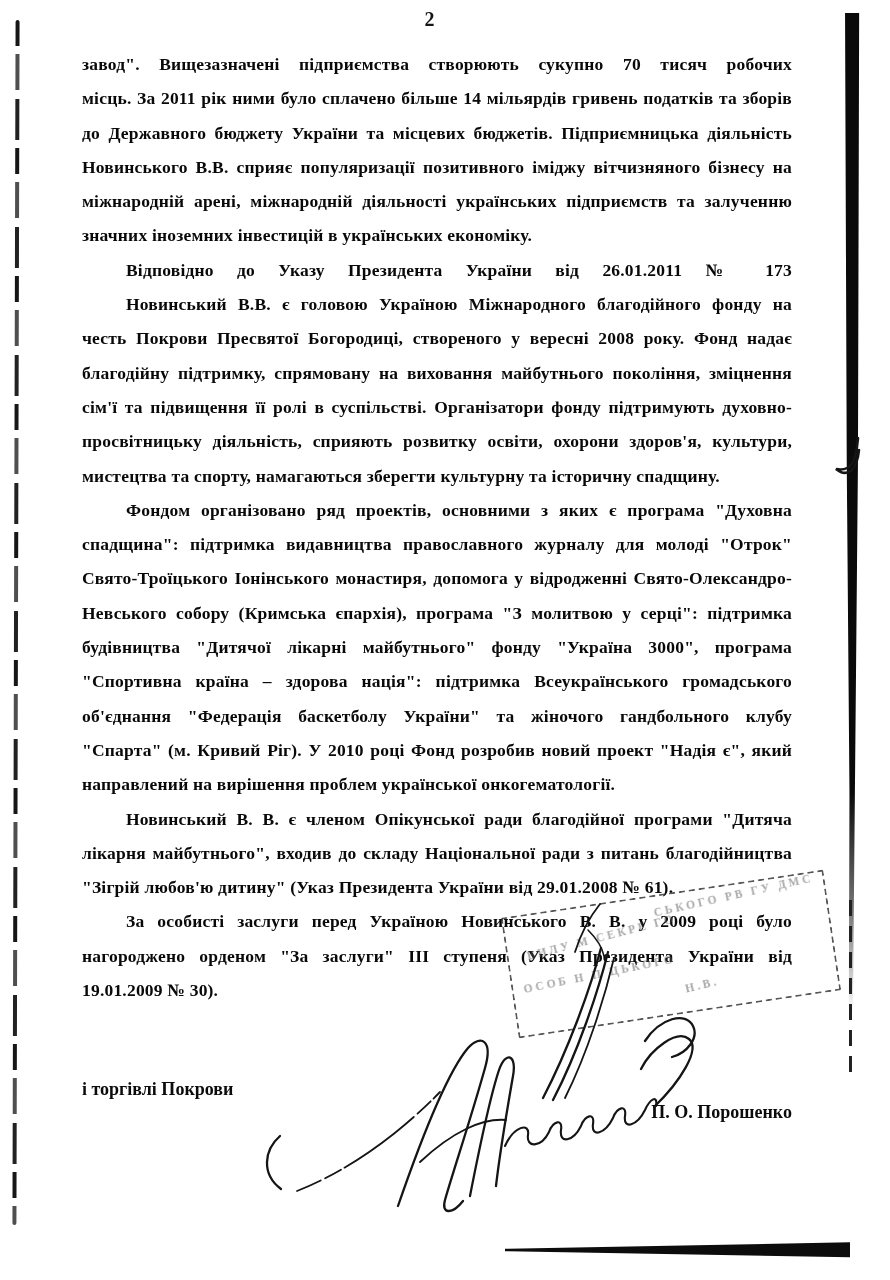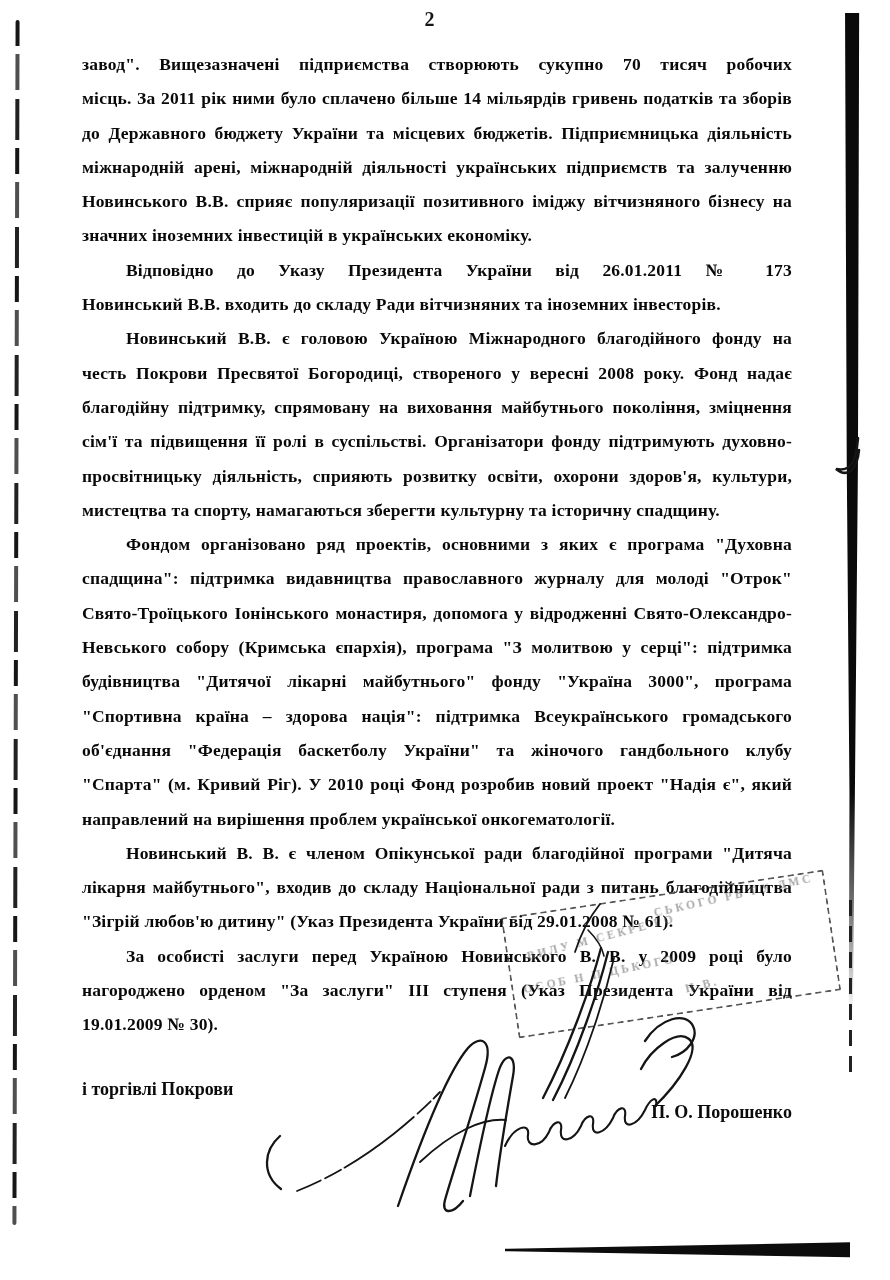--- a/index.html
+++ b/index.html
@@ -81,25 +81,24 @@
   <div class="edge-right"></div>
   <div class="edge-right-dashes"></div>
   <div class="edge-bottom-streak"></div>
 
   <div class="page-number">2</div>
 
   <div class="text-body">
       <div class="line">завод". Вищезазначені підприємства створюють сукупно 70 тисяч робочих</div>
       <div class="line">місць. За 2011 рік ними було сплачено більше 14 мільярдів гривень податків та зборів</div>
       <div class="line">до Державного бюджету України та місцевих бюджетів. Підприємницька діяльність</div>
+      <div class="line">Новинського В.В. сприяє популяризації позитивного іміджу вітчизняного бізнесу на</div>
       <div class="line">міжнародній арені, міжнародній діяльності українських підприємств та залученню</div>
-      <div class="line">Новинського В.В. сприяє популяризації позитивного іміджу вітчизняного бізнесу на</div>
       <div class="line last">значних іноземних інвестицій в українських економіку.</div>
       <div class="line indent">Відповідно до Указу Президента України від 26.01.2011 № 173</div>
-      <div class="line last">Новинський В.В. входить до складу Ради вітчизняних та іноземних інвесторів.</div>
       <div class="line indent">Новинський В.В. є головою Україною Міжнародного благодійного фонду на</div>
       <div class="line">честь Покрови Пресвятої Богородиці, створеного у вересні 2008 року. Фонд надає</div>
       <div class="line">благодійну підтримку, спрямовану на виховання майбутнього покоління, зміцнення</div>
       <div class="line">сім'ї та підвищення її ролі в суспільстві. Організатори фонду підтримують духовно-</div>
       <div class="line">просвітницьку діяльність, сприяють розвитку освіти, охорони здоров'я, культури,</div>
       <div class="line last">мистецтва та спорту, намагаються зберегти культурну та історичну спадщину.</div>
       <div class="line indent">Фондом організовано ряд проектів, основними з яких є програма "Духовна</div>
       <div class="line">спадщина": підтримка видавництва православного журналу для молоді "Отрок"</div>
       <div class="line">Свято-Троїцького Іонінського монастиря, допомога у відродженні Свято-Олександро-</div>
       <div class="line">Невського собору (Кримська єпархія), програма "З молитвою у серці": підтримка</div>

